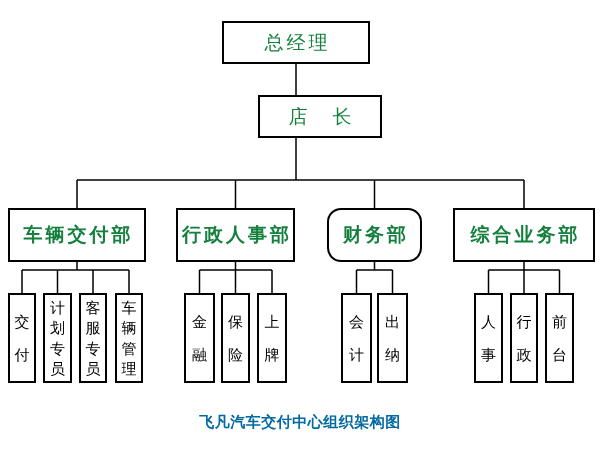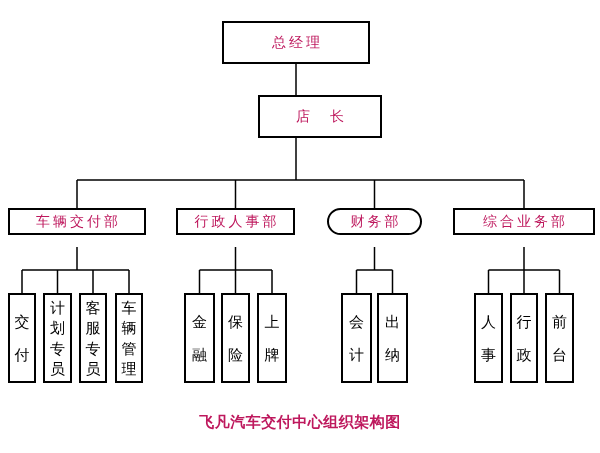--- a/index.html
+++ b/index.html
@@ -25,31 +25,31 @@
     position: absolute;
     box-sizing: border-box;
     border: 2px solid #000000;
     background: #ffffff;
     display: flex;
     align-items: center;
     justify-content: center;
     text-align: center;
   }
   .lvl-label {
-    font-size: 14px;
+    font-size: 19px;
     letter-spacing: 3px;
     margin-right: -3px; 
     white-space: pre;
-    color: #be185d;
+    color: #15803d;
   }
   
   #root-box    { left: 222px; top: 21px;  width: 148px; height: 43px; }
   #manager-box { left: 234px; top: 95px;  width: 124px; height: 43px; margin-left: 24px; }
   
-  .dept { top: 208px; height: 27px; }
+  .dept { top: 208px; height: 54px; font-weight: bold; }
   #dept-0 { left: 8px;   width: 138px; }
   #dept-1 { left: 176px; width: 119px; }
   #dept-2 { left: 327px; width: 95px; border-radius: 14px;  }
   #dept-3 { left: 453px; width: 142px; }
   
   .leaf { top: 293px; height: 90px; }
   .leaf .vtext {
     display: flex;
     flex-direction: column;
     align-items: center;
@@ -75,21 +75,21 @@
   
   #caption {
     position: absolute;
     left: 0;
     top: 413px;
     width: 600px;
     text-align: center;
     font-size: 15px;
     font-weight: bold;
     letter-spacing: 0.5px;
-    color: #be185d;
+    color: #0369a1;
   }
 </style>
 </head>
 <body>
 
 <div id="canvas">
 
   <svg id="connectors" viewBox="0 0 600 453" xmlns="http://www.w3.org/2000/svg">
     <g stroke="#000000" stroke-width="1.5" fill="none">
 

